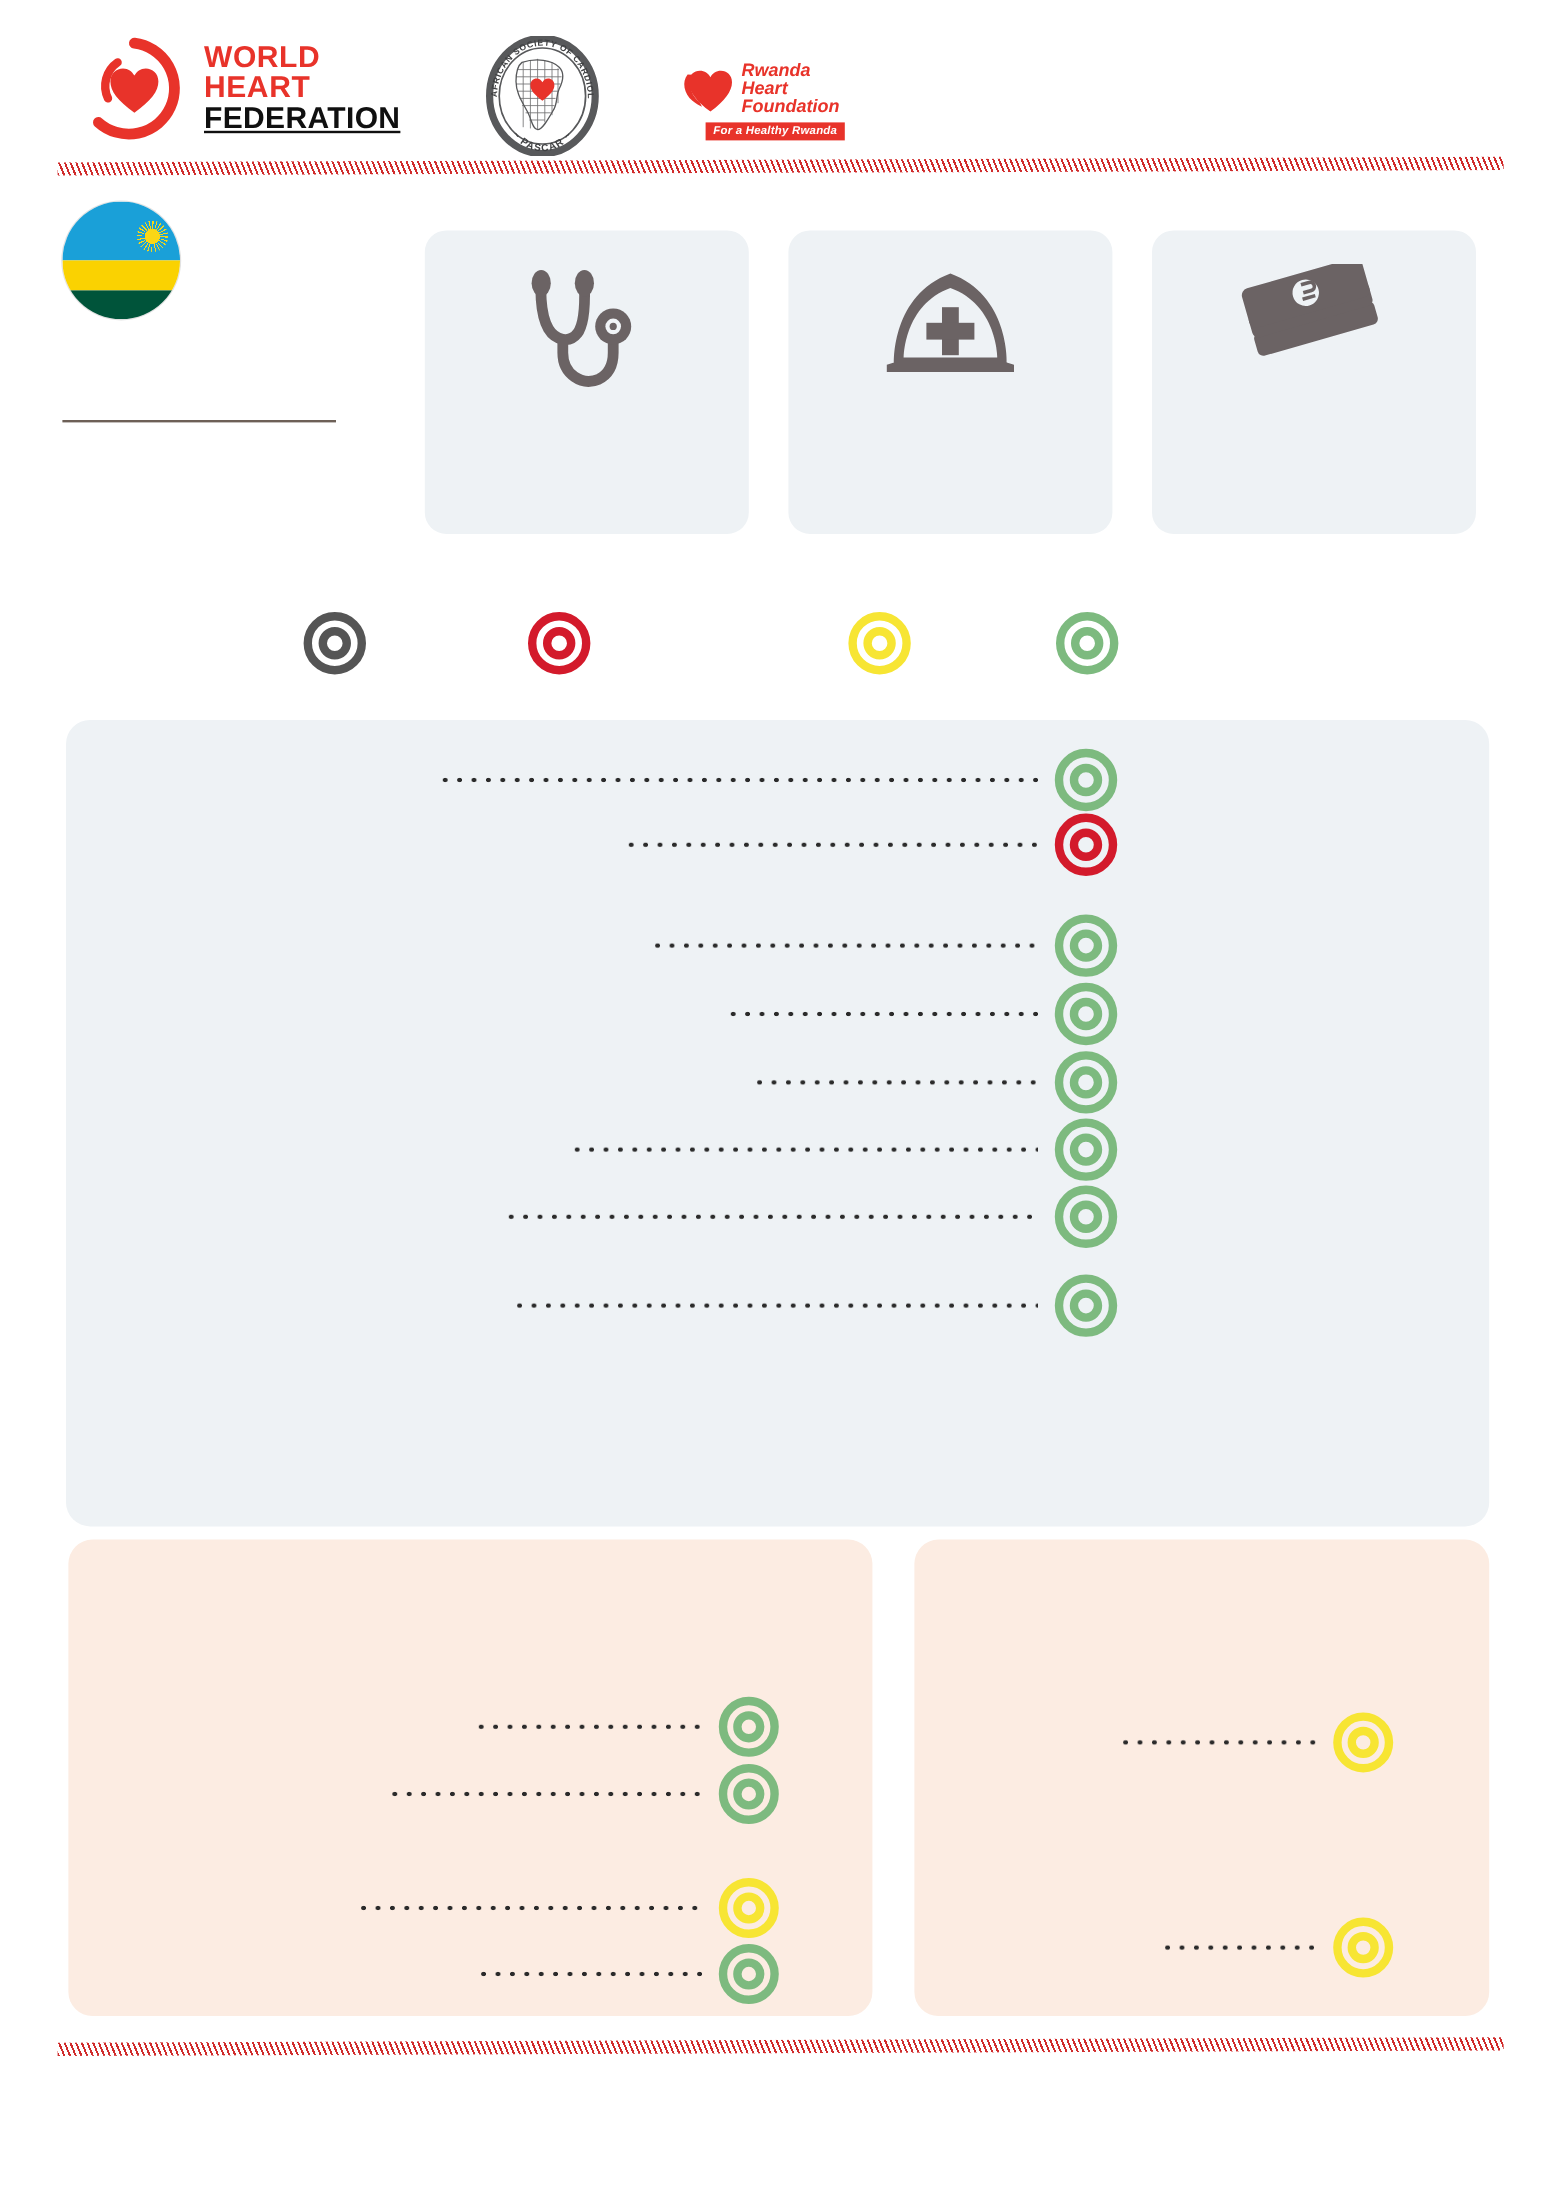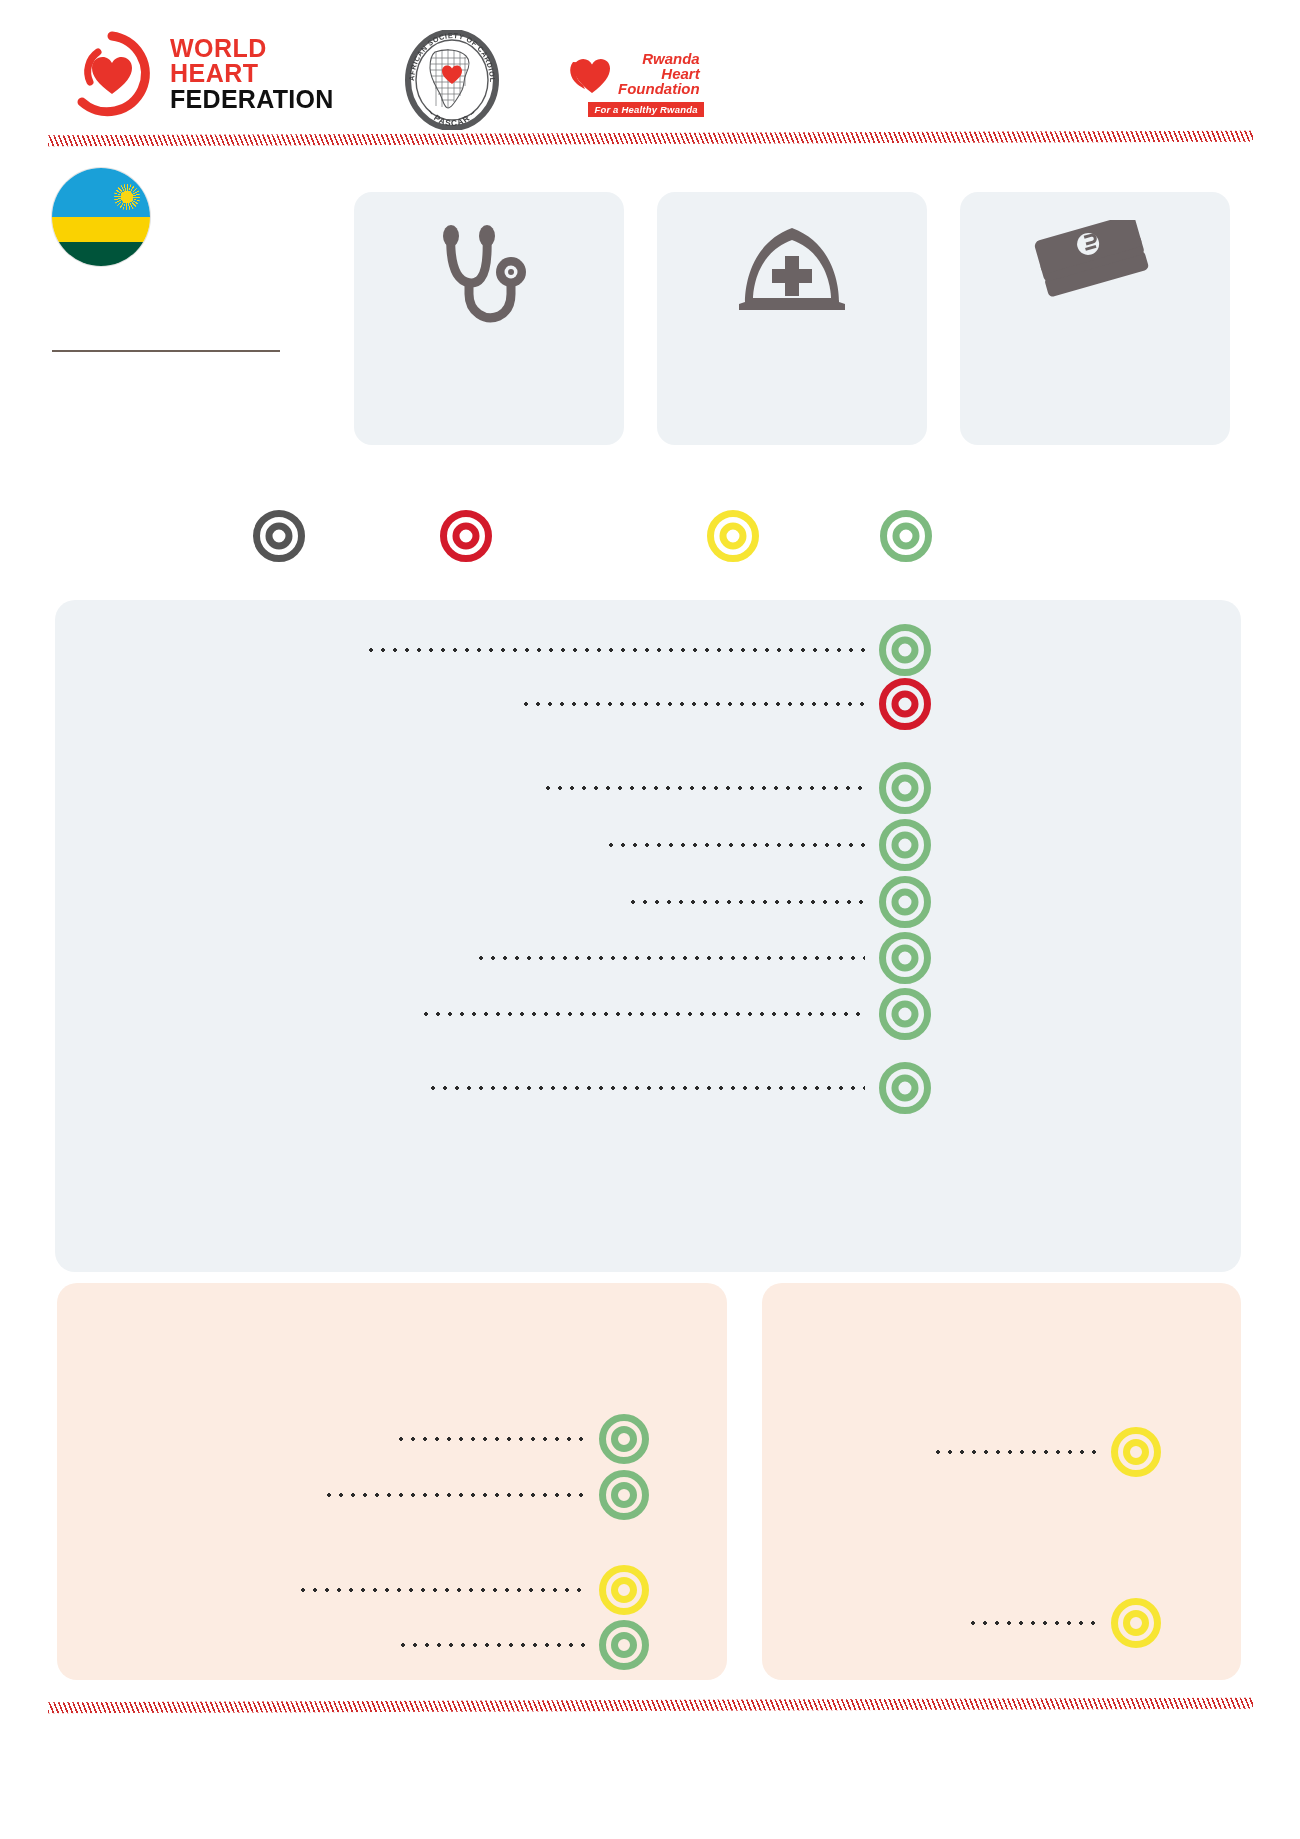--- a/index.html
+++ b/index.html
@@ -15,31 +15,31 @@
   .header{
     position:absolute; left:16px; top:0; width:1300px; height:150px;
   }
   .logo-whf{
     position:absolute; left:52px; top:30px;
     display:flex; align-items:center; gap:14px;
   }
   .whf-mark{ width:88px;height:88px; position:relative; flex:0 0 auto;}
   .whf-text{ line-height:1.02; }
   .whf-text .l1,.whf-text .l2{ color:#e8332a; font-weight:bold; font-size:25px; letter-spacing:.5px;}
-  .whf-text .l3{ color:#101010; font-weight:bold; font-size:25px; letter-spacing:.3px;}
+  .whf-text .l3{ color:#101010; font-weight:bold; font-size:25px; letter-spacing:.3px;text-decoration:underline;}
 
   .logo-pascar{
     position:absolute; left:386px; top:30px; width:100px;height:100px;
   }
   .logo-rhf{
     position:absolute; left:548px; top:44px; width:140px;height:72px;
     background:#ffffff;
   }
   .rhf-row{display:flex;align-items:center;height:58px;}
-  .rhf-words{font-style:italic;font-weight:bold;color:#e8332a;line-height:1.0;font-size:15px;text-align:right;}
+  .rhf-words{font-style:italic;font-weight:bold;color:#e8332a;line-height:1.0;font-size:15px;text-align:left;}
   .rhf-tag{
     background:#e8332a;color:#fff;font-style:italic;font-weight:bold;
     font-size:9.5px; text-align:center; padding:2px 0 2px 0; letter-spacing:.2px;
     margin-left:24px; width:116px;
   }
 
   
   .stripe-rule{
     position:absolute; left:48px; width:1205px; height:11px;
     background:

